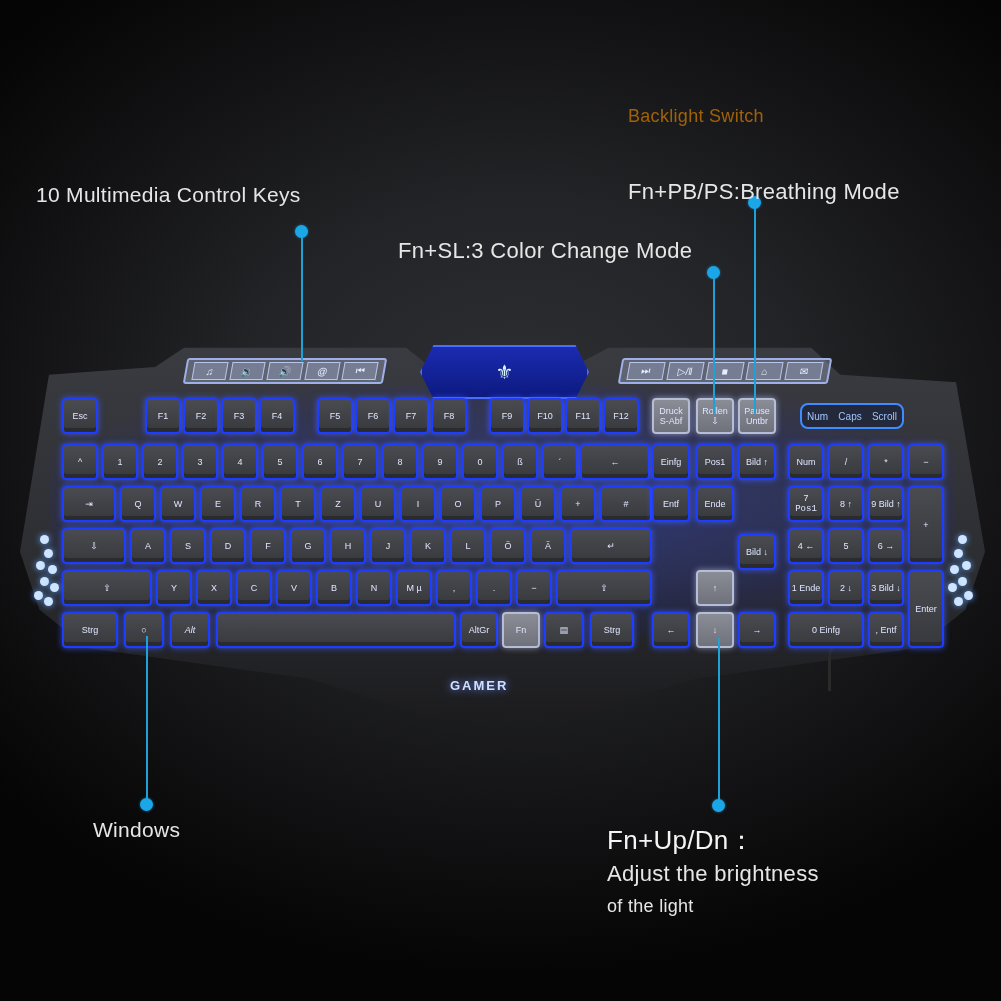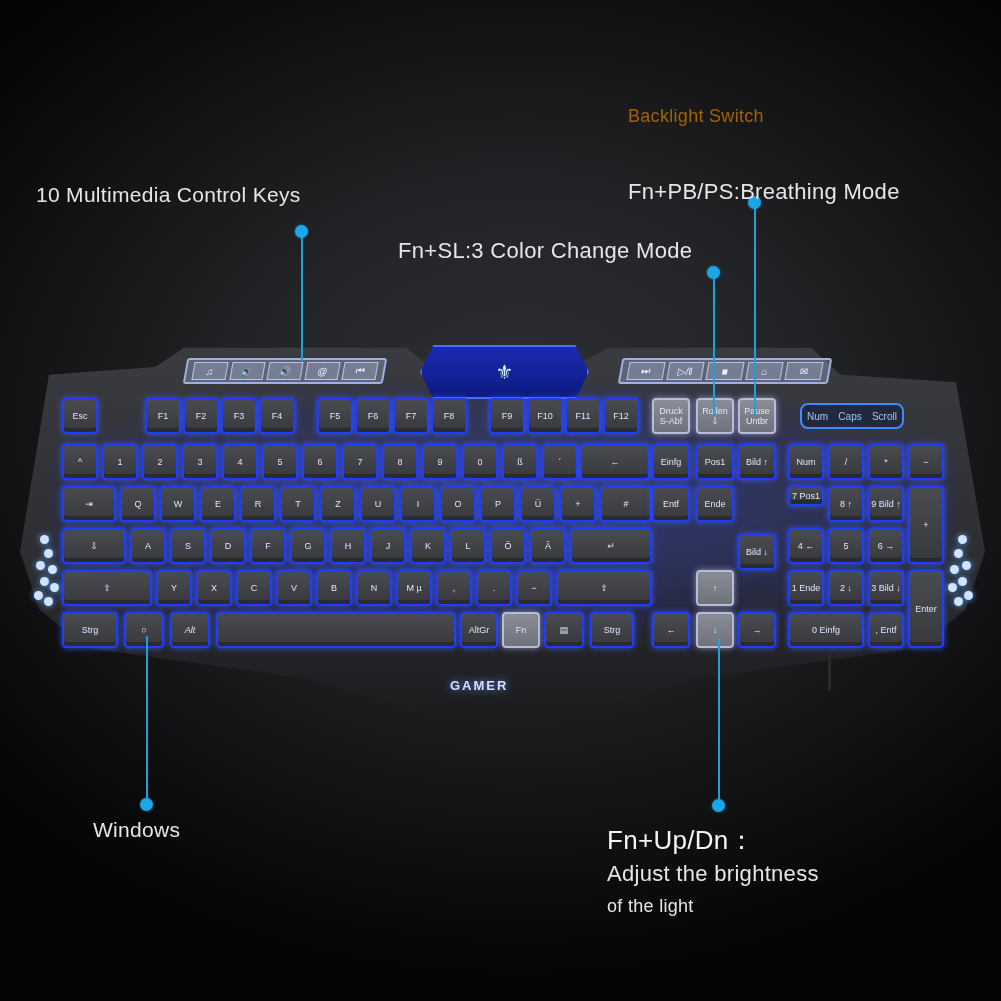--- a/index.html
+++ b/index.html
@@ -125,21 +125,21 @@
       <div class="key" style="left: 340px; top: 146px; width: 36px; height: 36px;">U</div>
       <div class="key" style="left: 380px; top: 146px; width: 36px; height: 36px;">I</div>
       <div class="key" style="left: 420px; top: 146px; width: 36px; height: 36px;">O</div>
       <div class="key" style="left: 460px; top: 146px; width: 36px; height: 36px;">P</div>
       <div class="key" style="left: 500px; top: 146px; width: 36px; height: 36px;">Ü</div>
       <div class="key" style="left: 540px; top: 146px; width: 36px; height: 36px;">+</div>
       <div class="key" style="left: 580px; top: 146px; width: 52px; height: 36px;">#</div>
       <div class="key" style="left: 632px; top: 146px; width: 38px; height: 36px; text-align: center;">Entf</div>
       <div class="key" style="left: 676px; top: 146px; width: 38px; height: 36px;">Ende</div>
       <div class="key" style="left: 718px; top: 146px; width: 38px; height: 36px; margin-top: 48px;">Bild ↓</div>
-      <div class="key" style="left: 768px; top: 146px; width: 36px; height: 20px;">7 Pos1</div>
+      <div class="key" style="left: 768px; top: 146px; width: 36px; height: 36px; font-family: Liberation Mono, monospace;">7 Pos1</div>
       <div class="key" style="left: 808px; top: 146px; width: 36px; height: 36px;">8 ↑</div>
       <div class="key" style="left: 848px; top: 146px; width: 36px; height: 36px;">9 Bild ↑</div>
       <div class="key" style="left: 888px; top: 146px; width: 36px; height: 78px;">+</div>
       <div class="key" style="left: 42px; top: 188px; width: 64px; height: 36px;">⇩</div>
       <div class="key" style="left: 110px; top: 188px; width: 36px; height: 36px;">A</div>
       <div class="key" style="left: 150px; top: 188px; width: 36px; height: 36px;">S</div>
       <div class="key" style="left: 190px; top: 188px; width: 36px; height: 36px;">D</div>
       <div class="key" style="left: 230px; top: 188px; width: 36px; height: 36px;">F</div>
       <div class="key" style="left: 270px; top: 188px; width: 36px; height: 36px;">G</div>
       <div class="key" style="left: 310px; top: 188px; width: 36px; height: 36px;">H</div>

